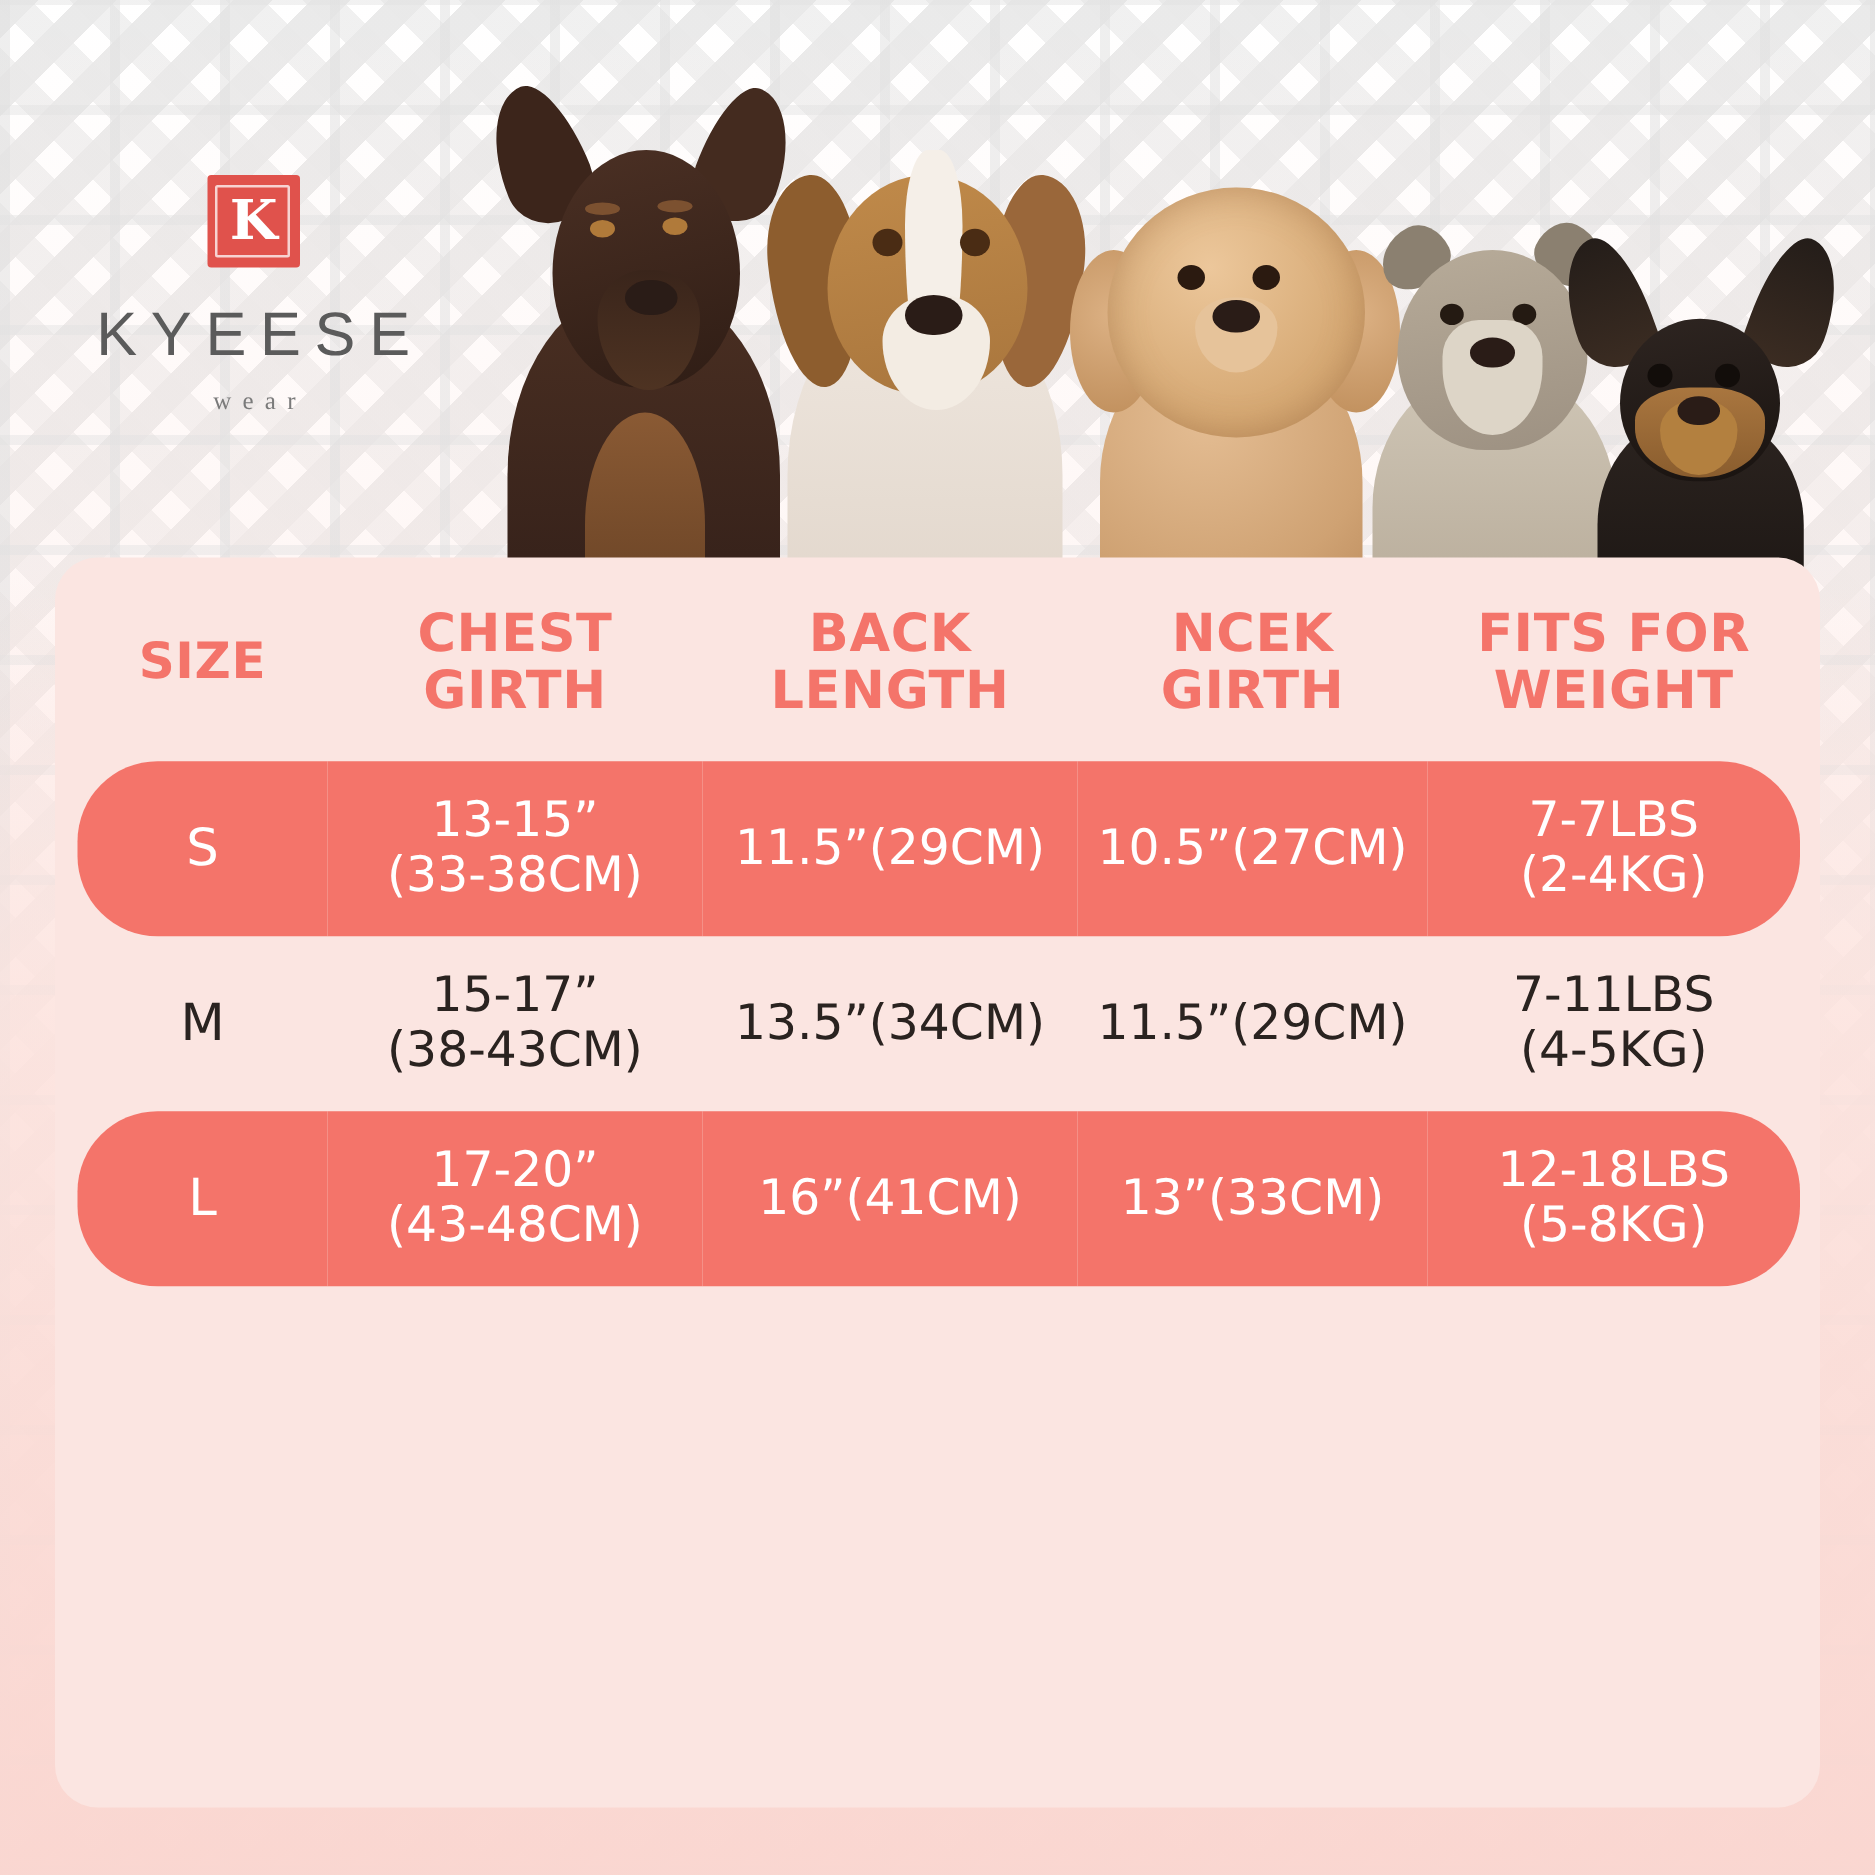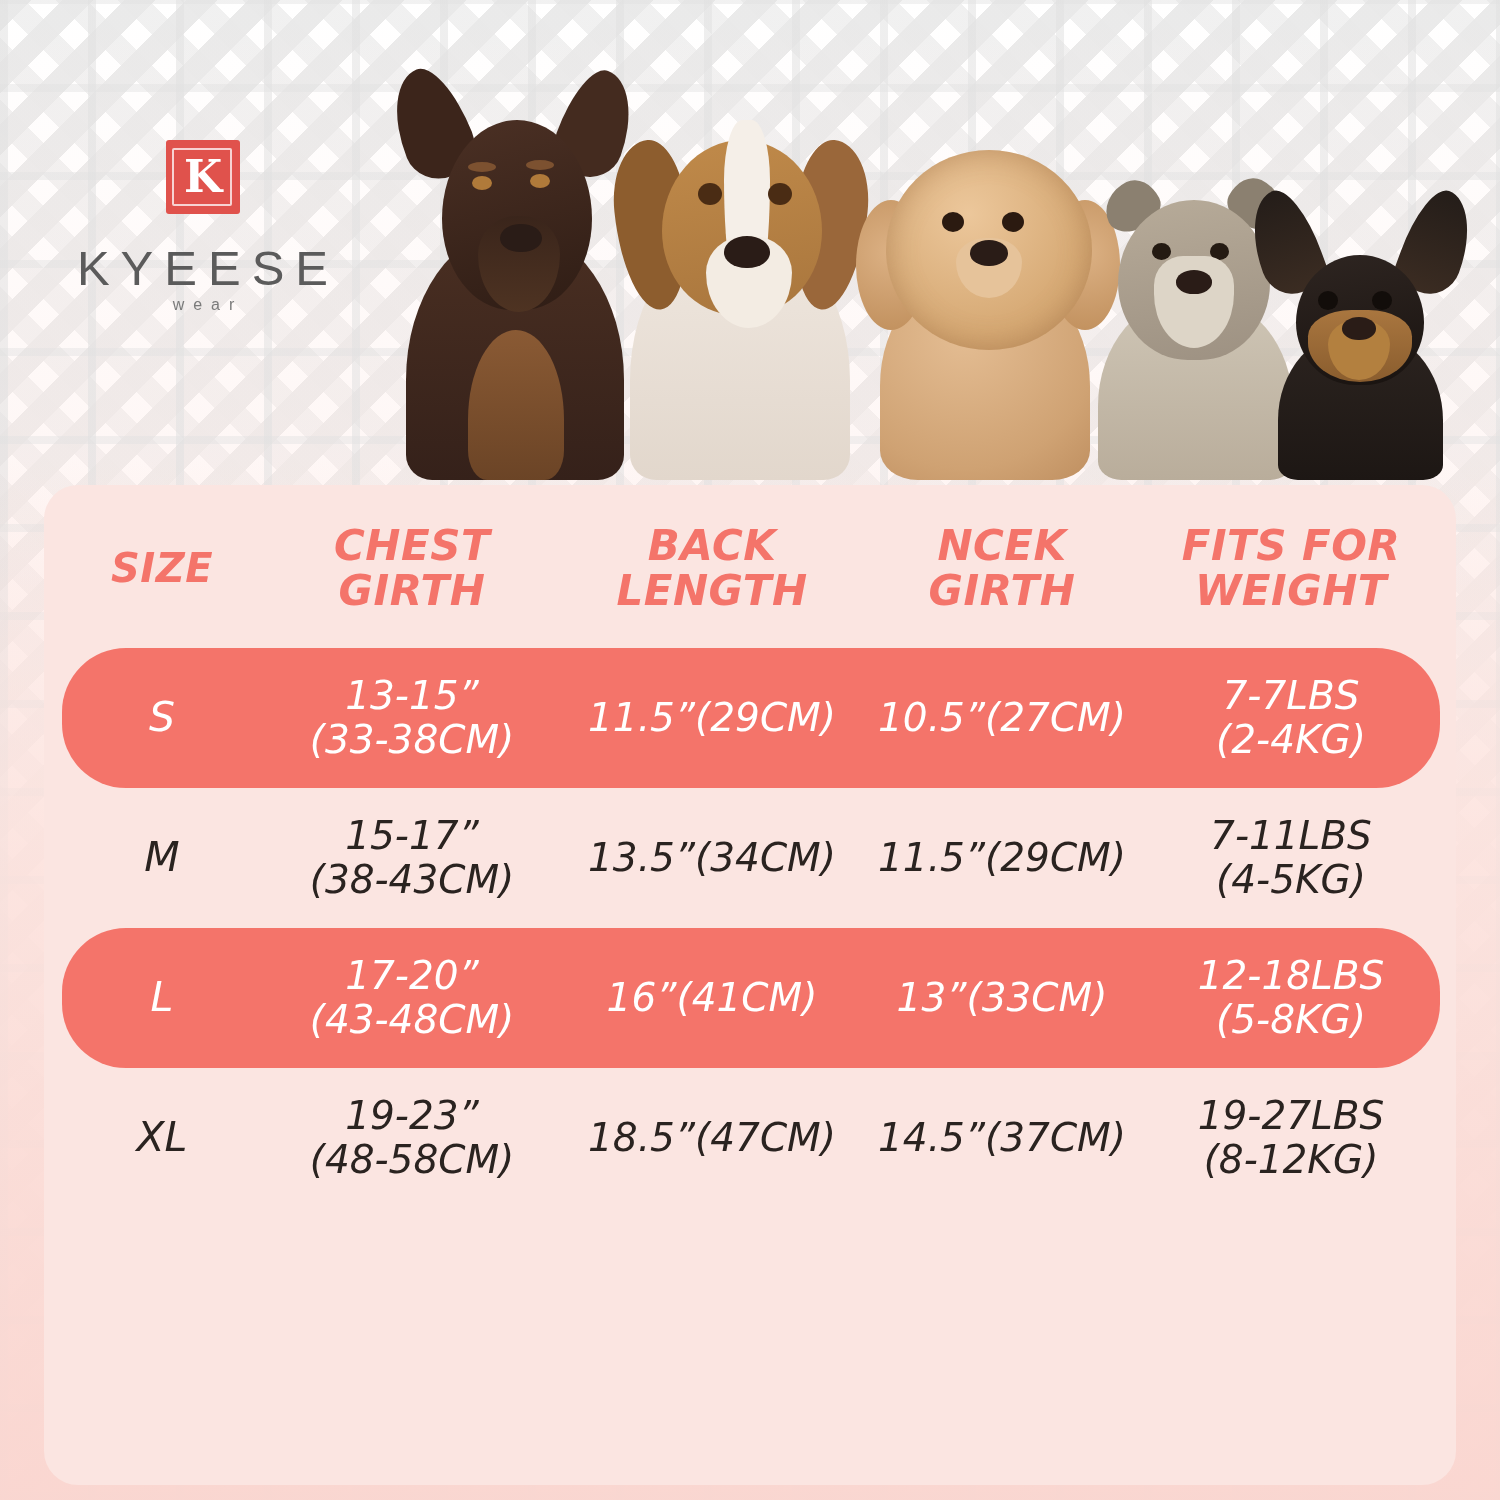--- a/index.html
+++ b/index.html
@@ -93,22 +93,23 @@
   }
   .brand-name {
     font-family: "Liberation Sans", sans-serif;
     font-size: 49px;
     letter-spacing: 11px;
     color: #5b5b5b;
     font-weight: 400;
     padding-left: 10px;
   }
   .brand-sub {
-    font-family: Liberation Sans, sans-serif;
-    font-size: 16px;
+    margin-top: 14px;
+    font-family: Liberation Serif, serif;
+    font-size: 20px;
     letter-spacing: 9px;
     color: #7a7a7a;
     padding-left: 10px;
   }
 
   
   .dogs {
     position: absolute;
     left: 380px;
     top: 10px;
@@ -193,28 +194,27 @@
   #dog-chihuahua .eye.l { left: 70px; bottom: 170px; width: 20px; height: 19px; background:#120d0a; }
   #dog-chihuahua .eye.r { left: 124px; bottom: 170px; width: 20px; height: 19px; background:#120d0a; }
   #dog-chihuahua .patch { left: 60px; bottom: 98px; width: 104px; height: 72px; background: linear-gradient(180deg,#a9763f 0%, #8a5d2e 100%); border-radius: 46% 46% 55% 55% / 40% 40% 60% 60%; }
   #dog-chihuahua .snout { left: 80px; bottom: 100px; width: 62px; height: 60px; background: #b3803f; }
   #dog-chihuahua .nose { left: 94px; bottom: 140px; width: 34px; height: 23px; }
 
   
   .table-card {
     position: absolute;
     left: 44px;
-    top: 485px;
+    top: 446px;
     width: 1412px;
     height: 1000px;
     background: #fbe5e1;
     border-radius: 34px;
     box-sizing: border-box;
     padding: 26px 18px 22px 18px;
-    font-style: italic;
   }
   table {
     width: 100%;
     border-collapse: separate;
     border-spacing: 0;
     table-layout: fixed;
   }
   th, td {
     text-align: center;
     vertical-align: middle;
@@ -393,33 +393,20 @@
             <span>(43-48CM)</span>
           </td>
           <td>16”(41CM)</td>
           <td>13”(33CM)</td>
           <td class="two-line">
             <span>12-18LBS</span>
             <span>(5-8KG)</span>
           </td>
         </tr>
 
-        <tr>
-          <td class="size-cell">XL</td>
-          <td class="two-line">
-            <span>19-23”</span>
-            <span>(48-58CM)</span>
-          </td>
-          <td>18.5”(47CM)</td>
-          <td>14.5”(37CM)</td>
-          <td class="two-line">
-            <span>19-27LBS</span>
-            <span>(8-12KG)</span>
-          </td>
-        </tr>
 
 
 
       </tbody>
     </table>
   </div>
 
 </div>
 
 </body></html>

